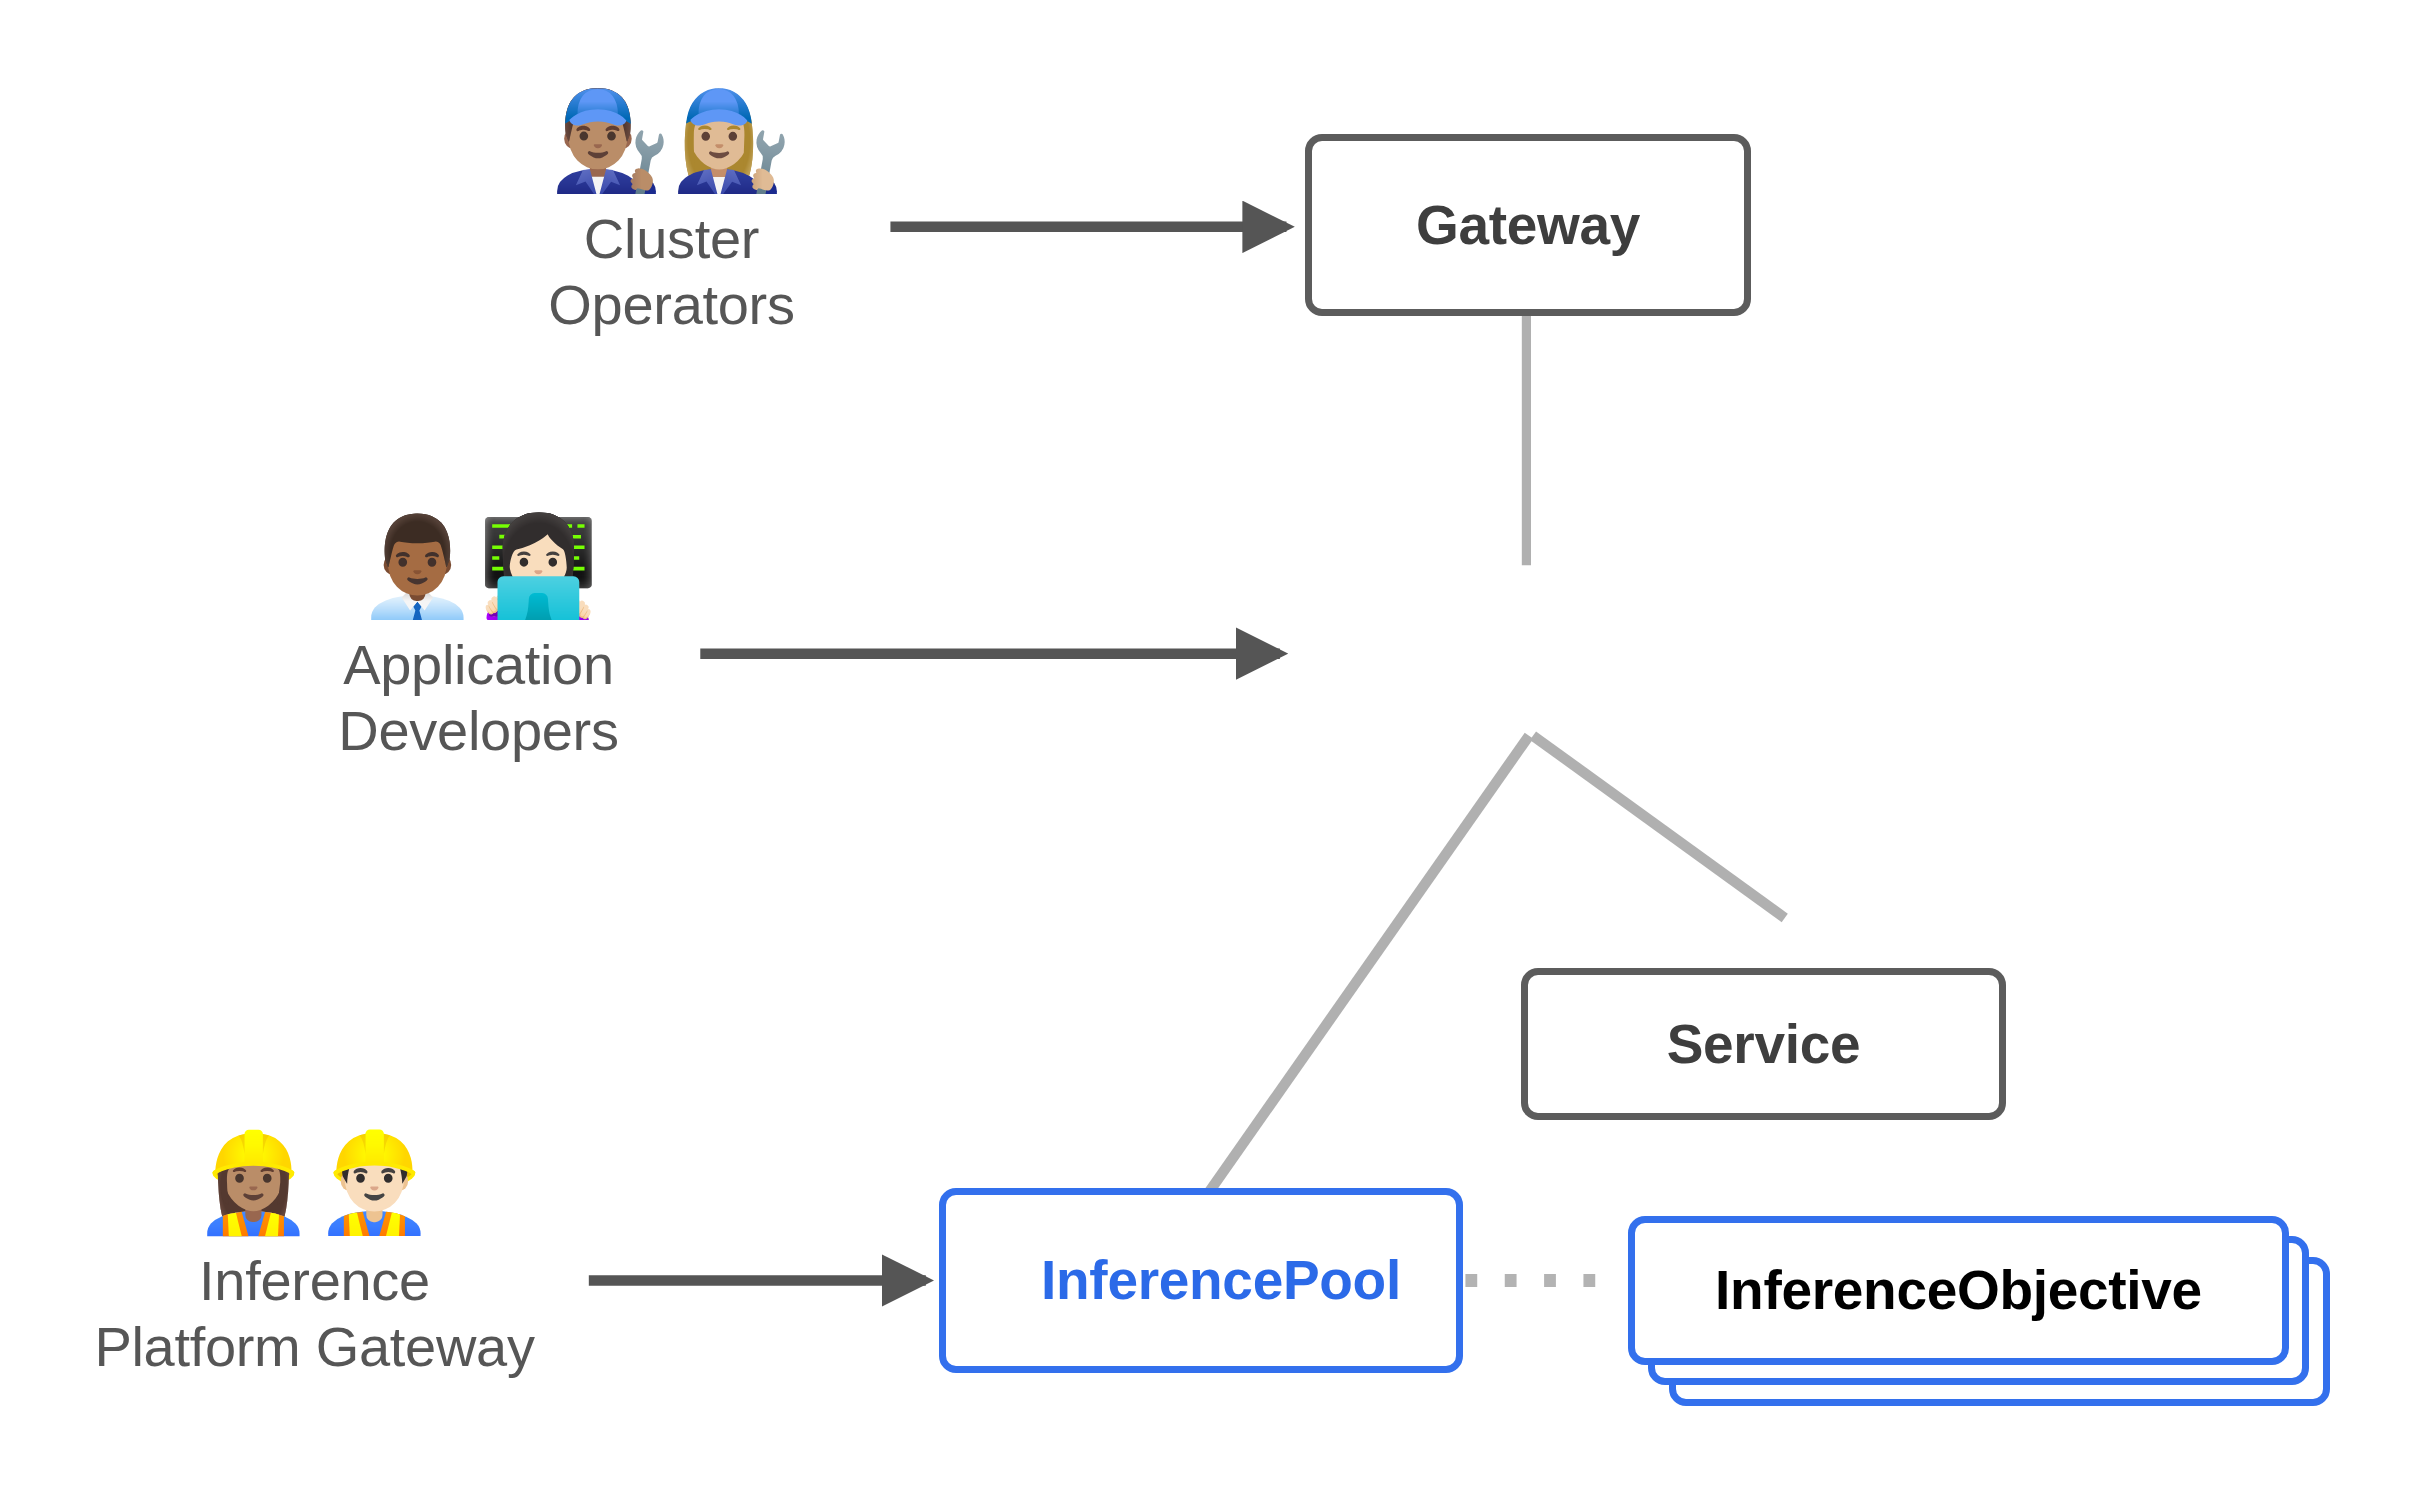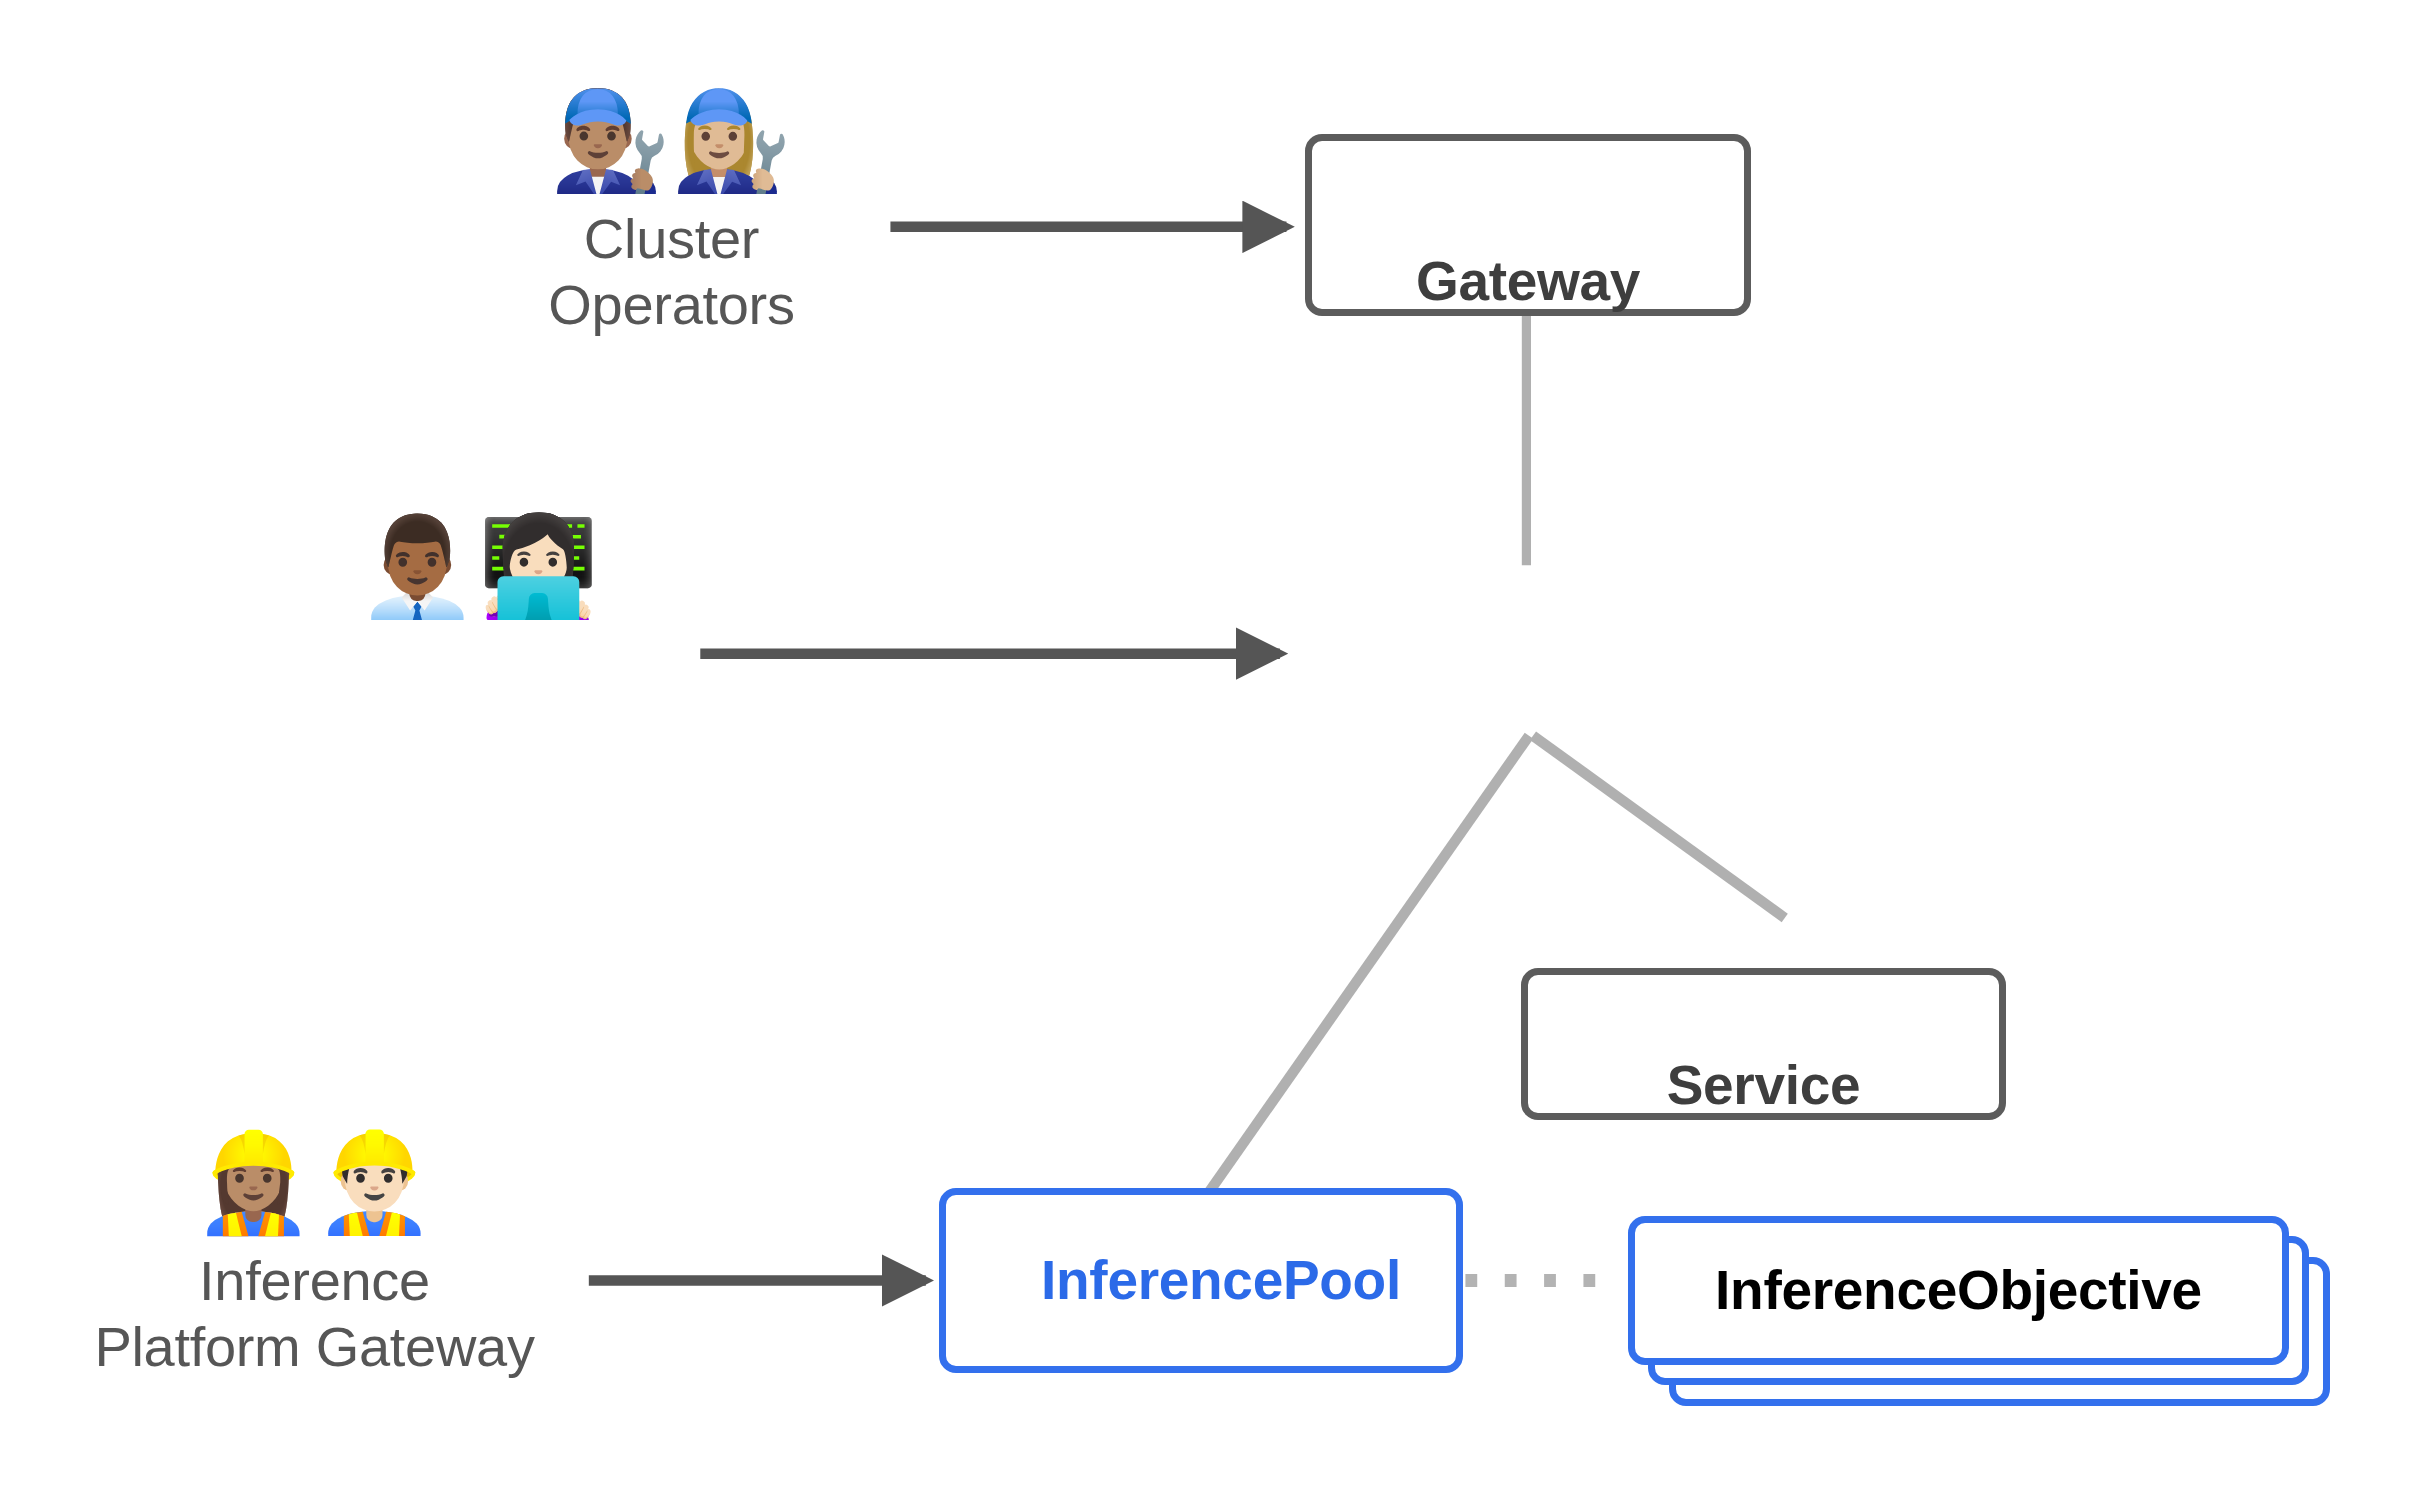--- a/index.html
+++ b/index.html
@@ -64,21 +64,20 @@
     position: absolute;
     box-sizing: border-box;
     background: #ffffff;
     display: flex;
     align-items: center;
     justify-content: center;
     border-radius: 17px;
   }
   .node-gray {
     border: 7.2px solid #5c5c5c;
-    align-items: flex-end;
   }
   .node-blue {
     border: 7.2px solid #3370ed;
   }
   .node-label {
     font-size: 55px;
     font-weight: 700;
     letter-spacing: -0.3px;
     line-height: 1;
     white-space: nowrap;
@@ -135,20 +134,22 @@
     </div>
     <div class="persona-label">Cluster
 Operators</div>
   </div>
 
   <div class="persona" style="left:236px; top:518px;">
     <div class="persona-emojis">
       <span class="persona-emoji">👨🏾‍💼</span>
       <span class="persona-emoji">👩🏻‍💻</span>
     </div>
+    <div class="persona-label">Application
+Developers</div>
   </div>
 
   <div class="persona" style="left:72px; top:1134px;">
     <div class="persona-emojis">
       <span class="persona-emoji">👷🏽‍♀️</span>
       <span class="persona-emoji">👷🏻‍♂️</span>
     </div>
     <div class="persona-label">Inference
 Platform Gateway</div>
   </div>

